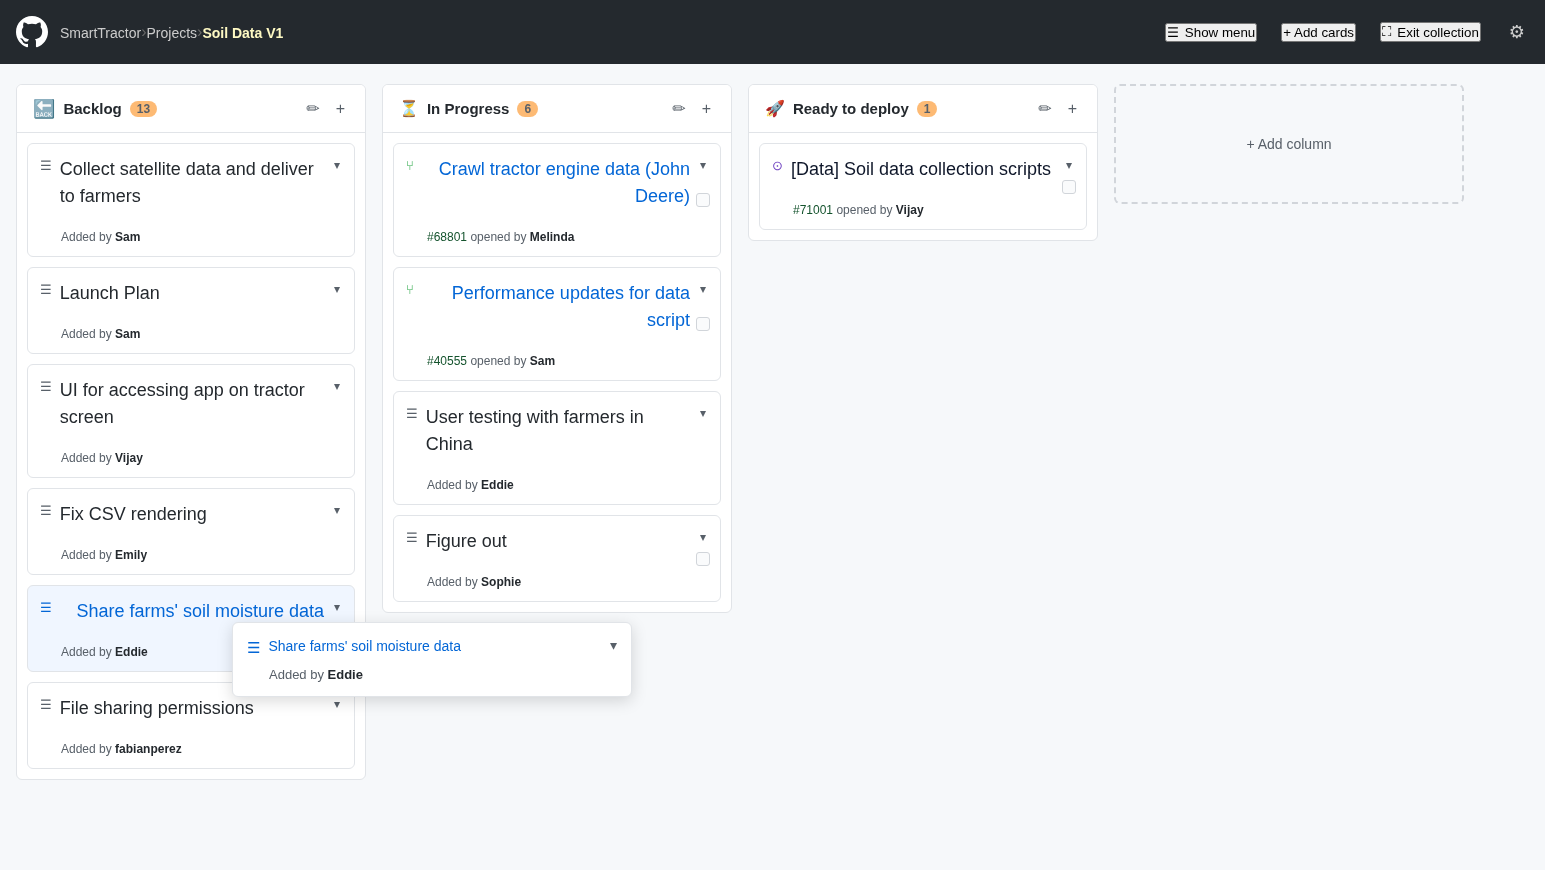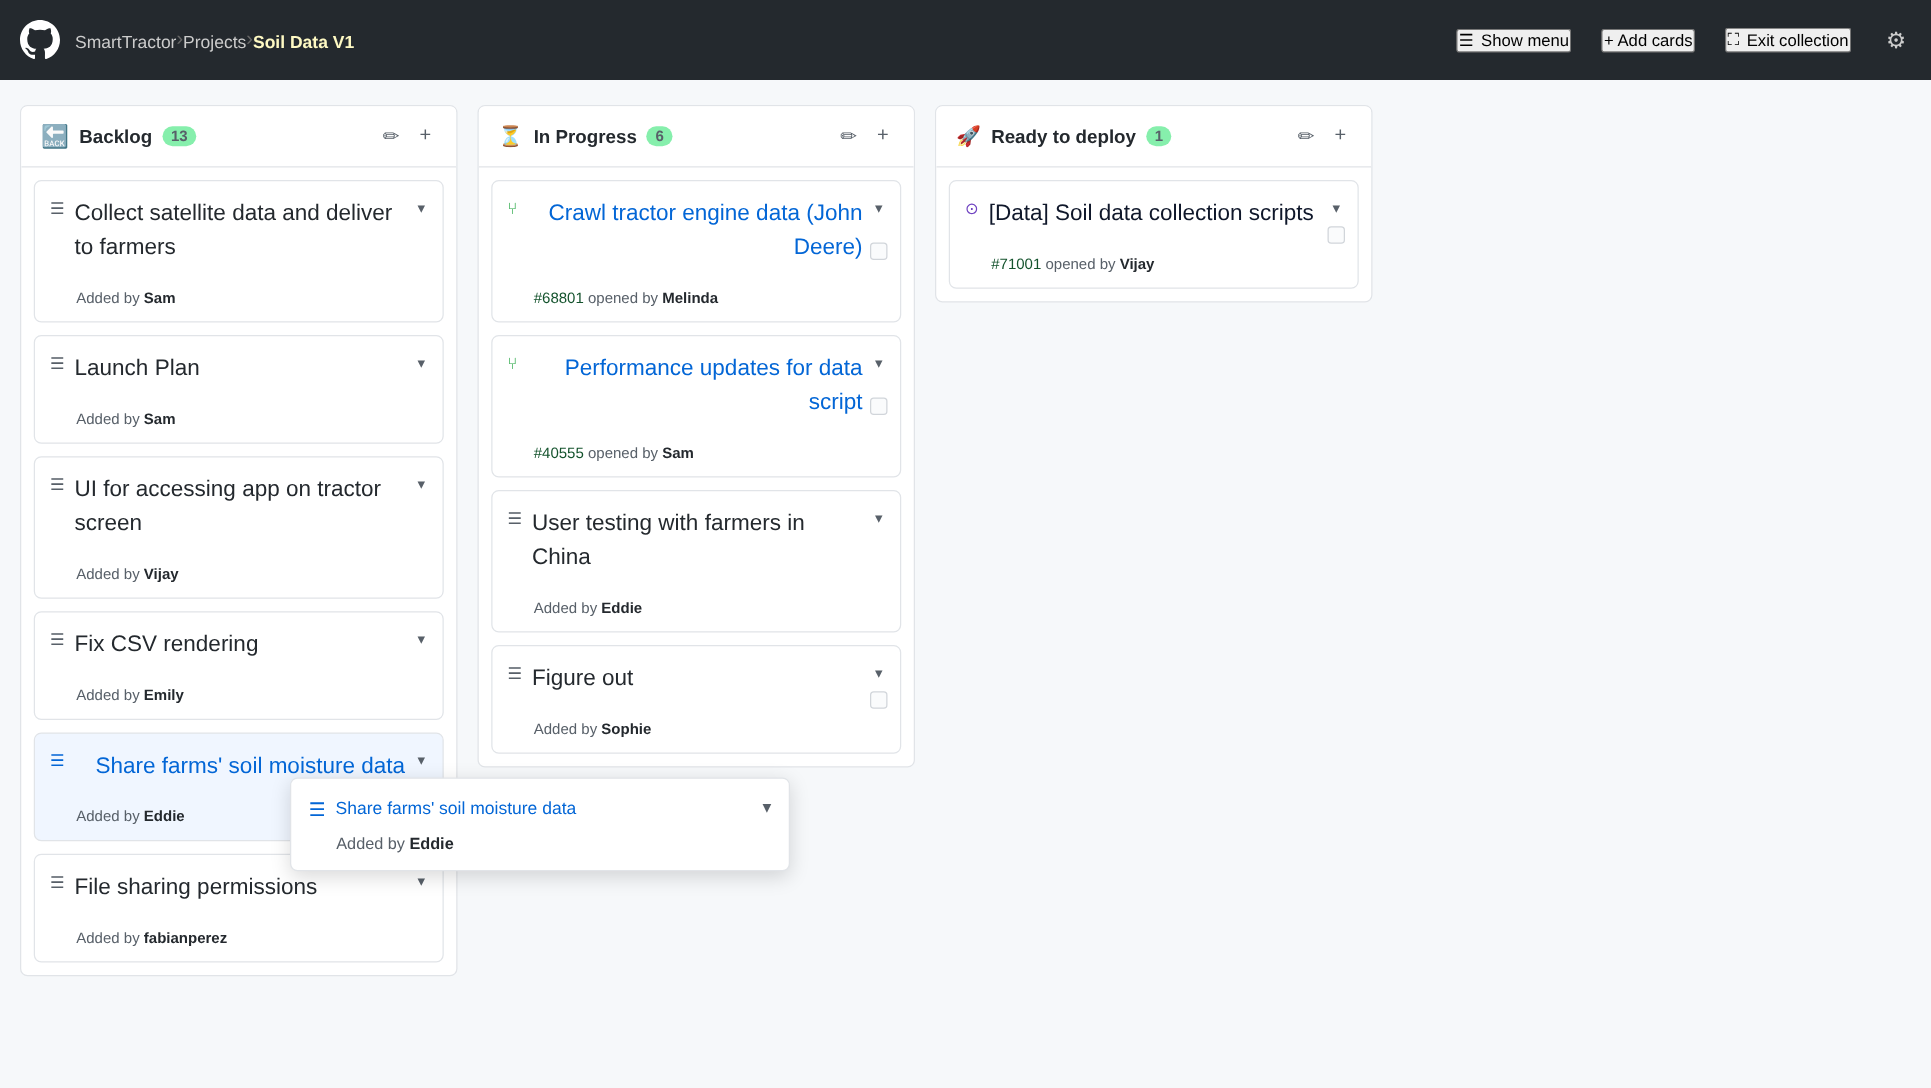--- a/index.html
+++ b/index.html
@@ -43,21 +43,21 @@
       border-bottom: 1px solid #e1e4e8;
       gap: 8px;
       position: sticky;
       top: 0;
       background: #fff;
       z-index: 1;
     }
     .column-icon { font-size: 16px; }
     .column-title { font-size: 15px; font-weight: 600; color: #24292e; }
     .column-count {
-      background: #86efac;
+      background: #fdba74;
       color: #586069;
       font-size: 12px;
       font-weight: 600;
       border-radius: 10px;
       padding: 1px 7px;
     }
     .column-header-spacer { flex: 1; }
     .column-header-btn { background: none; border: none; color: #586069; cursor: pointer; font-size: 16px; padding: 2px 4px; }
 
     
@@ -315,20 +315,23 @@
           <span class="card-title link-purple">[Data] Soil data collection scripts</span>
           <button class="card-chevron">▾</button>
         </div>
         <div class="card-meta">
           <span class="card-number">#71001</span> opened by <span class="author">Vijay</span>
         </div>
         <div class="card-checkbox"></div>
       </div>
     </div>
 
+    <div class="add-column">
+      <span>+ Add column</span>
+    </div>
   </div>
 
   <div class="popup-card">
     <div class="popup-card-header">
       <span class="card-type-icon" style="color:#0366d6;font-size:15px;">☰</span>
       <span class="popup-card-title">Share farms' soil moisture data</span>
       <button class="popup-card-chevron">▾</button>
     </div>
     <div class="popup-card-meta">
       Added by <span class="author">Eddie</span>

